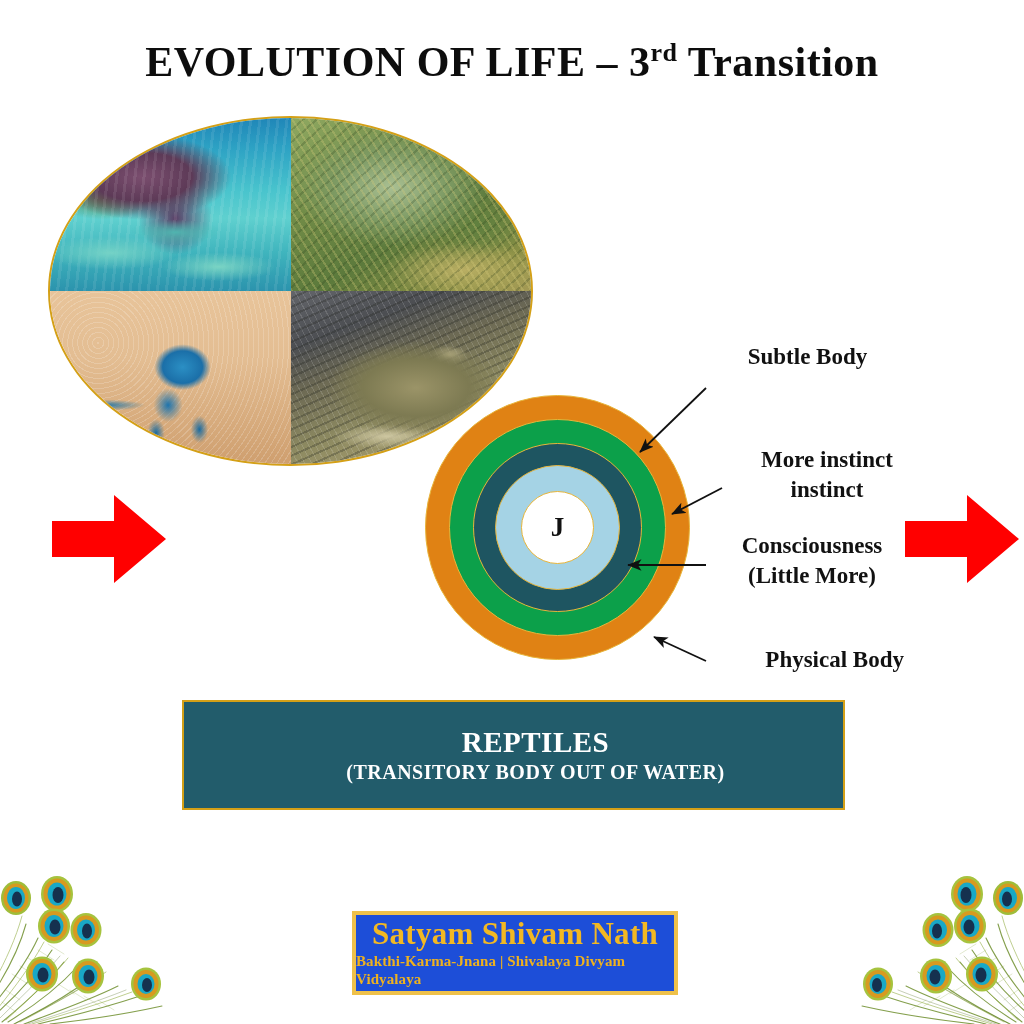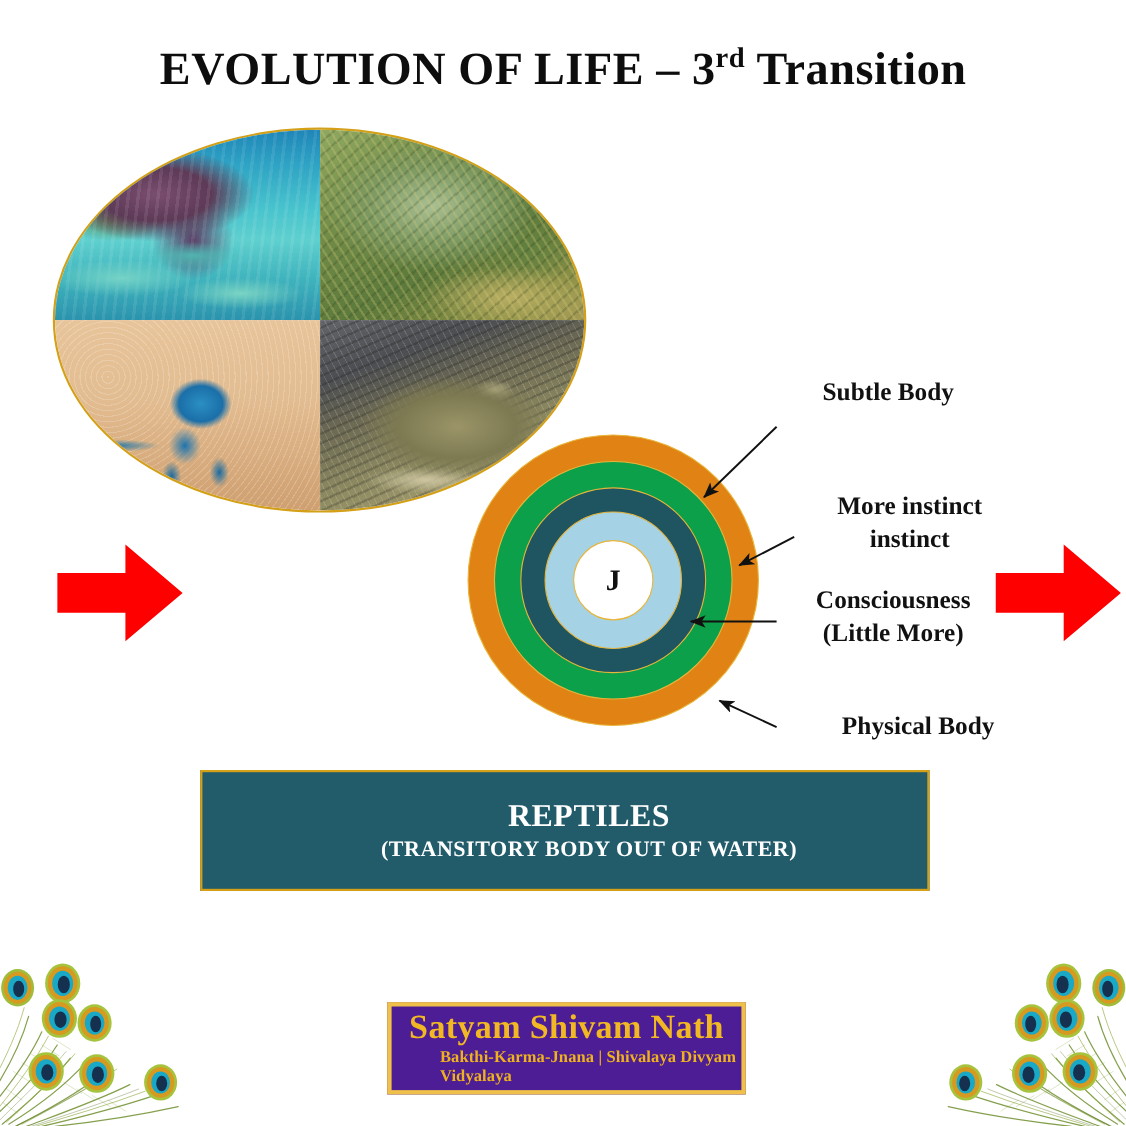--- a/index.html
+++ b/index.html
@@ -116,28 +116,28 @@
     color:#ffffff;font-family:"Liberation Serif",serif;font-weight:bold;
     line-height:1.22;
     padding-left:44px;
   }
   #caption .l1{font-size:29px;letter-spacing:.5px;}
   #caption .l2{font-size:20px;letter-spacing:.5px;}
 
   
   #logo{
     position:absolute;left:352px;top:911px;width:326px;height:84px;
-    background:#4c1d95;border:4px solid #EFC14A;box-sizing:border-box;
+    background:#1d4ed8;border:4px solid #EFC14A;box-sizing:border-box;
     display:flex;flex-direction:column;align-items:center;justify-content:center;
     font-family:"Liberation Serif",serif;
   }
   #logo .brand{color:#F2B823;font-weight:bold;font-size:31px;line-height:1.0;
                letter-spacing:.3px;}
   #logo .tag{color:#EFB21E;font-weight:bold;font-size:15px;line-height:1.2;
-             margin-top:3px;letter-spacing:.1px;padding-left:44px;}
+             margin-top:3px;letter-spacing:.1px;}
 
   
   .feathers{position:absolute;bottom:0;width:210px;height:170px;}
   #feathers-left{left:-6px;}
   #feathers-right{right:-6px;transform:scaleX(-1);}
 </style>
 </head>
 <body>
 
 <div id="title">

